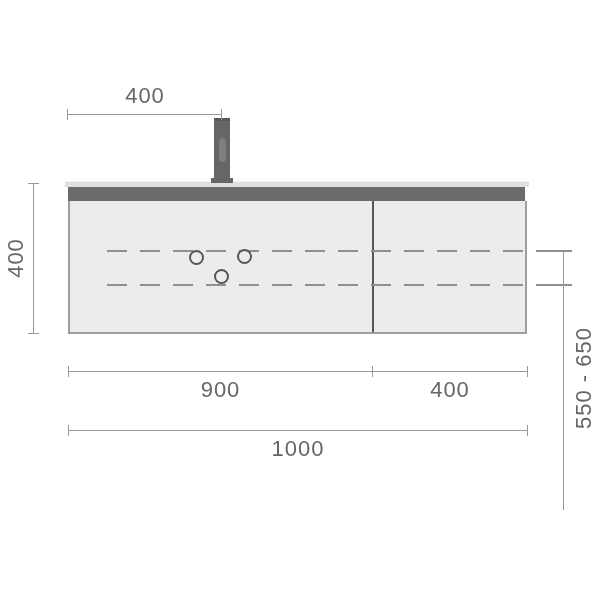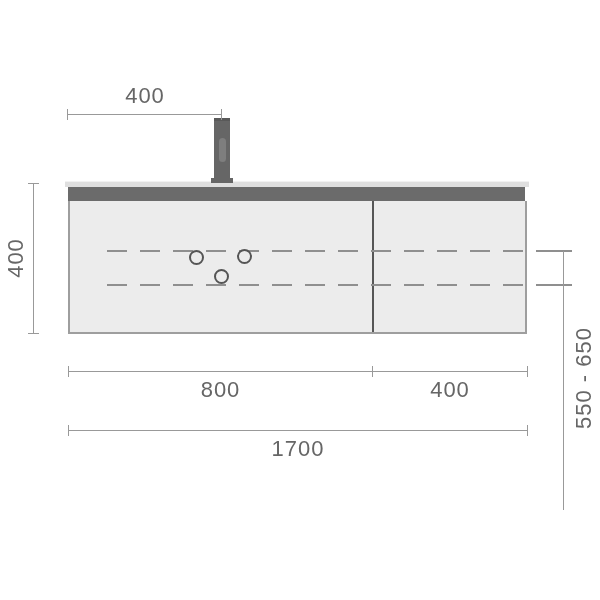--- a/index.html
+++ b/index.html
@@ -110,19 +110,19 @@
 <div class="abs tick-h" id="dim-left-tick-b"></div>
 <div class="abs dim-text rot" id="dim-left-label">400</div>
 
 <div class="abs dim-line-v" id="dim-right-line"></div>
 <div class="abs dim-text rot" id="dim-right-label">550 - 650</div>
 
 <div class="abs dim-line-h" id="dim-b1-line"></div>
 <div class="abs tick-v" id="dim-b1-tick-l"></div>
 <div class="abs tick-v" id="dim-b1-tick-m"></div>
 <div class="abs tick-v" id="dim-b1-tick-r"></div>
-<div class="abs dim-text" id="dim-b1-label-800">800</div>
+<div class="abs dim-text" id="dim-b1-label-800">900</div>
 <div class="abs dim-text" id="dim-b1-label-400">400</div>
 
 <div class="abs dim-line-h" id="dim-b2-line"></div>
 <div class="abs tick-v" id="dim-b2-tick-l"></div>
 <div class="abs tick-v" id="dim-b2-tick-r"></div>
-<div class="abs dim-text" id="dim-b2-label">1700</div>
+<div class="abs dim-text" id="dim-b2-label">1000</div>
 
 </body></html>

